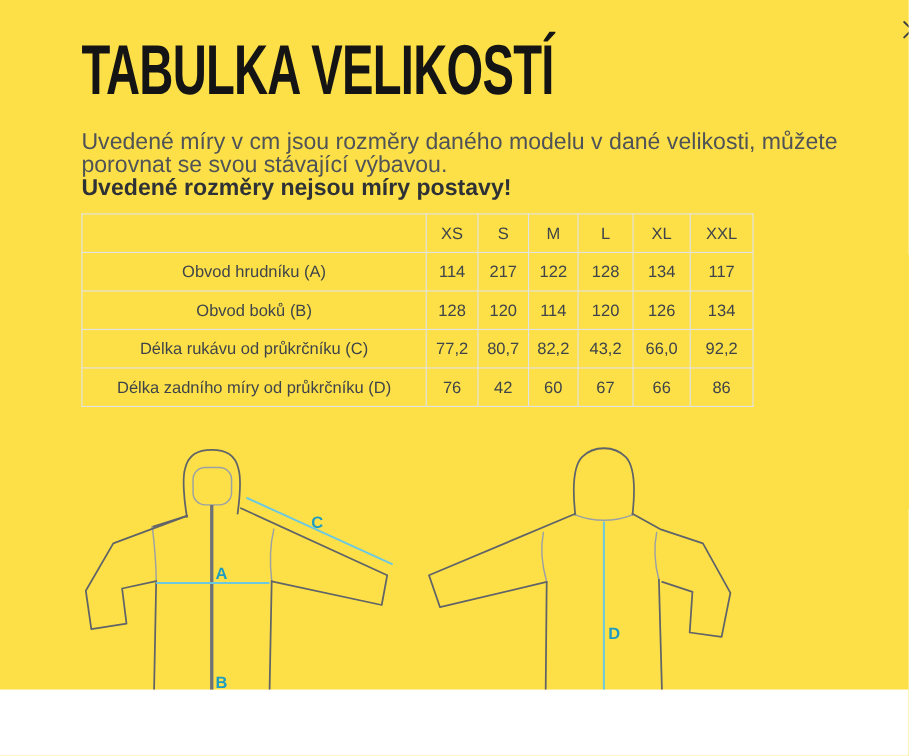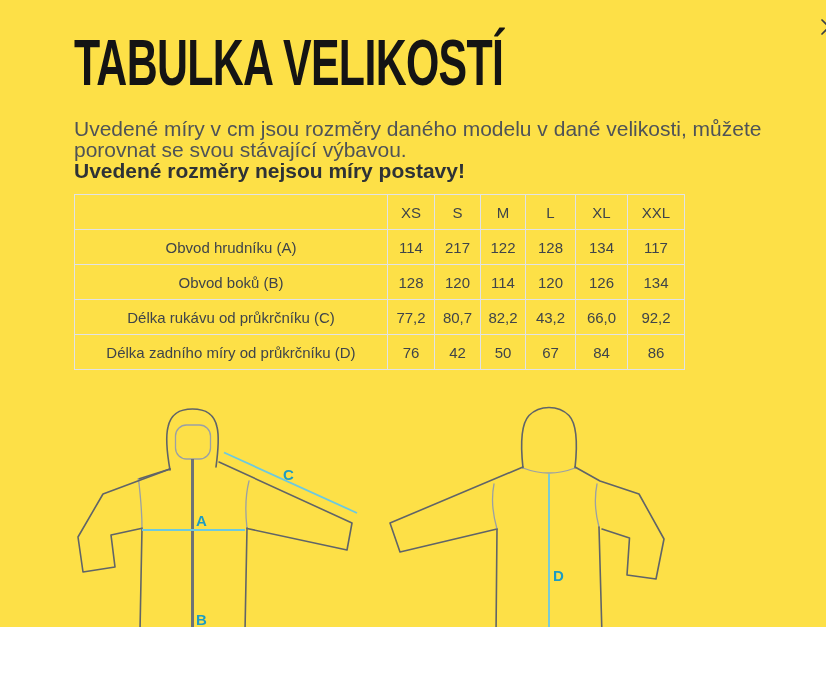--- a/index.html
+++ b/index.html
@@ -88,23 +88,23 @@
         <td class="c-s">80,7</td>
         <td class="c-m">82,2</td>
         <td class="c-l">43,2</td>
         <td class="c-xl">66,0</td>
         <td class="c-xxl">92,2</td>
       </tr>
       <tr>
         <td class="c-label">Délka zadního míry od průkrčníku (D)</td>
         <td class="c-xs">76</td>
         <td class="c-s">42</td>
-        <td class="c-m">50</td>
+        <td class="c-m">60</td>
         <td class="c-l">67</td>
-        <td class="c-xl">84</td>
+        <td class="c-xl">66</td>
         <td class="c-xxl">86</td>
       </tr>
     </tbody>
   </table>
 
   <div class="diagram-wrap">
     <svg width="645" height="290" viewBox="30 375 645 290">
 
       <g>
 

